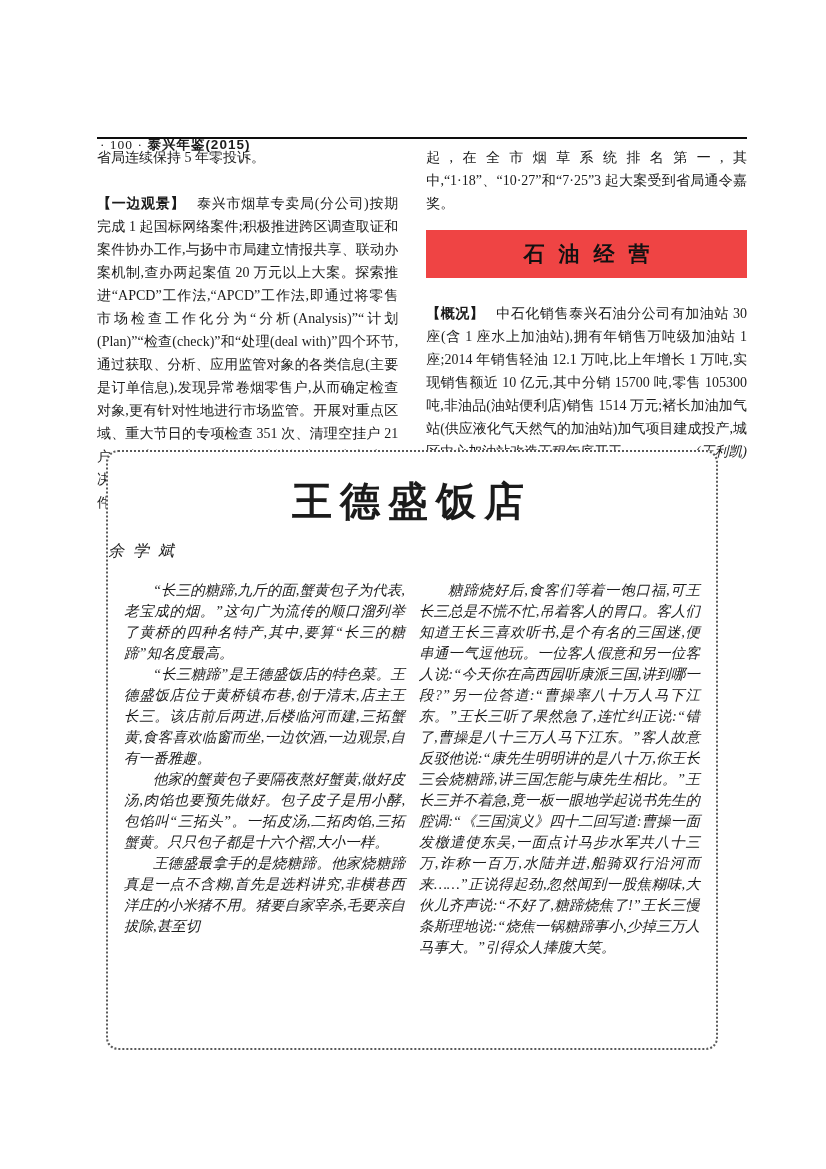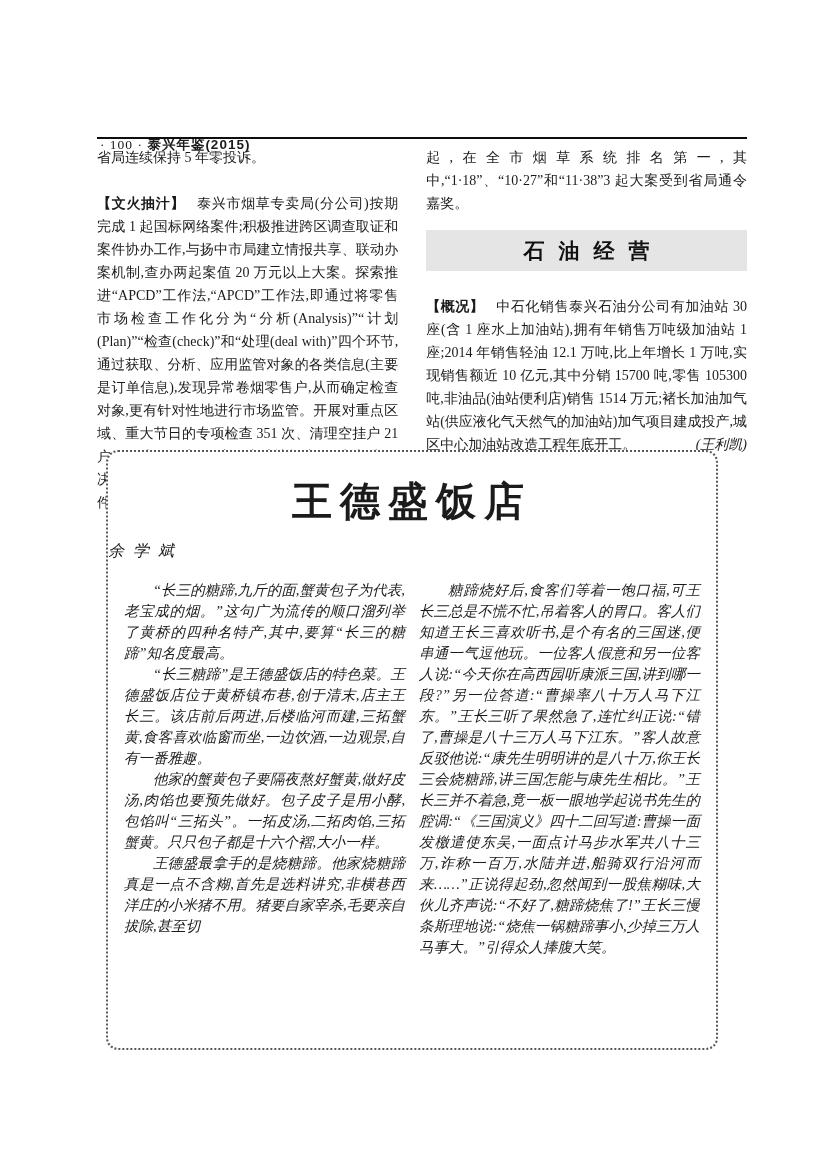--- a/index.html
+++ b/index.html
@@ -12,21 +12,21 @@
   
   .top-cols{position:absolute;left:97px;top:146px;width:650px;display:flex;gap:28px;}
   .tcol-l{width:306px;}
   .tcol-r{width:326px;}
   p{margin:0;}
   .jp{text-align:justify;font-size:14px;line-height:23px;}
   .gap{margin-top:23px;}
   .entry-label{font-weight:bold;margin-right:0.85em;}
   .byline{float:right;font-style:italic;}
   
-  .section-banner{margin:15px 0 24px;background:#e5e5e5;height:41px;display:flex;align-items:center;justify-content:center;
+  .section-banner{margin:15px 0 24px;background:#ef4444;height:48px;display:flex;align-items:center;justify-content:center;
         font-family:Liberation Mono, monospace;font-weight:bold;font-size:21px;letter-spacing:14px;text-indent:14px;color:#111;}
   
   .artbox{position:absolute;left:106px;top:450px;width:612px;height:600px;box-sizing:border-box;
         border:2px dotted #5a5a5a;border-radius:12px;background:#ffffff;}
   .art-title{margin-top:22px;text-align:center;font-size:40px;font-weight:900;letter-spacing:8px;
         font-family:"DejaVu Serif",serif;}
   .art-author{margin-top:12px;text-align:left;font-size:16px;letter-spacing:9px;font-style:italic;}
   .art-body{display:flex;gap:14px;margin:18px 16px 0;font-style:italic;}
   .acol{width:283px;font-size:14.5px;line-height:21px;text-align:justify;}
   .indent{text-indent:2em;}
@@ -38,24 +38,24 @@
 
   <div class="running-head">
     <span>· 100 ·</span>
     <span class="book">泰兴年鉴(2015)</span>
   </div>
   <div class="head-rule"></div>
 
   <div class="top-cols">
     <div class="tcol-l">
       <p class="jp">省局连续保持 5 年零投诉。</p>
-      <p class="jp gap"><b class="entry-label">【文火抽汁】</b><span>泰兴市烟草专卖局(分公司)按期完成 1 起国标网络案件;积极推进跨区调查取证和案件协办工作,与扬中市局建立情报共享、联动办案机制,查办两起案值 20 万元以上大案。探索推进“APCD”工作法,“APCD”工作法,即通过将零售市场检查工作化分为“分析(Analysis)”“计划(Plan)”“检查(check)”和“处理(deal with)”四个环节,通过获取、分析、应用监管对象的各类信息(主要是订单信息),发现异常卷烟零售户,从而确定检查对象,更有针对性地进行市场监管。开展对重点区域、重大节日的专项检查 351 次、清理空挂户 21 户、取缔无证户 19 户、查处违规户 87 户,切实解决“假、私、非”问题。全年共查获 5 万元以上案件 25</span></p>
+      <p class="jp gap"><b class="entry-label">【一边观景】</b><span>泰兴市烟草专卖局(分公司)按期完成 1 起国标网络案件;积极推进跨区调查取证和案件协办工作,与扬中市局建立情报共享、联动办案机制,查办两起案值 20 万元以上大案。探索推进“APCD”工作法,“APCD”工作法,即通过将零售市场检查工作化分为“分析(Analysis)”“计划(Plan)”“检查(check)”和“处理(deal with)”四个环节,通过获取、分析、应用监管对象的各类信息(主要是订单信息),发现异常卷烟零售户,从而确定检查对象,更有针对性地进行市场监管。开展对重点区域、重大节日的专项检查 351 次、清理空挂户 21 户、取缔无证户 19 户、查处违规户 87 户,切实解决“假、私、非”问题。全年共查获 5 万元以上案件 25</span></p>
     </div>
     <div class="tcol-r">
-      <p class="jp">起,在全市烟草系统排名第一,其中,“1·18”、“10·27”和“11·38”3 起大案受到省局通令嘉奖。</p>
+      <p class="jp">起,在全市烟草系统排名第一,其中,“1·18”、“10·27”和“7·25”3 起大案受到省局通令嘉奖。</p>
       <div class="section-banner">石油经营</div>
       <p class="jp"><b class="entry-label">【概况】</b><span>中石化销售泰兴石油分公司有加油站 30 座(含 1 座水上加油站),拥有年销售万吨级加油站 1 座;2014 年销售轻油 12.1 万吨,比上年增长 1 万吨,实现销售额近 10 亿元,其中分销 15700 吨,零售 105300 吨,非油品(油站便利店)销售 1514 万元;褚长加油加气站(供应液化气天然气的加油站)加气项目建成投产,城区中心加油站改造工程年底开工。</span><span class="byline">(王利凯)</span></p>
     </div>
   </div>
 
   <div class="artbox">
     <div class="art-title">王德盛饭店</div>
     <div class="art-author">余学斌</div>
     <div class="art-body">
       <div class="acol">

